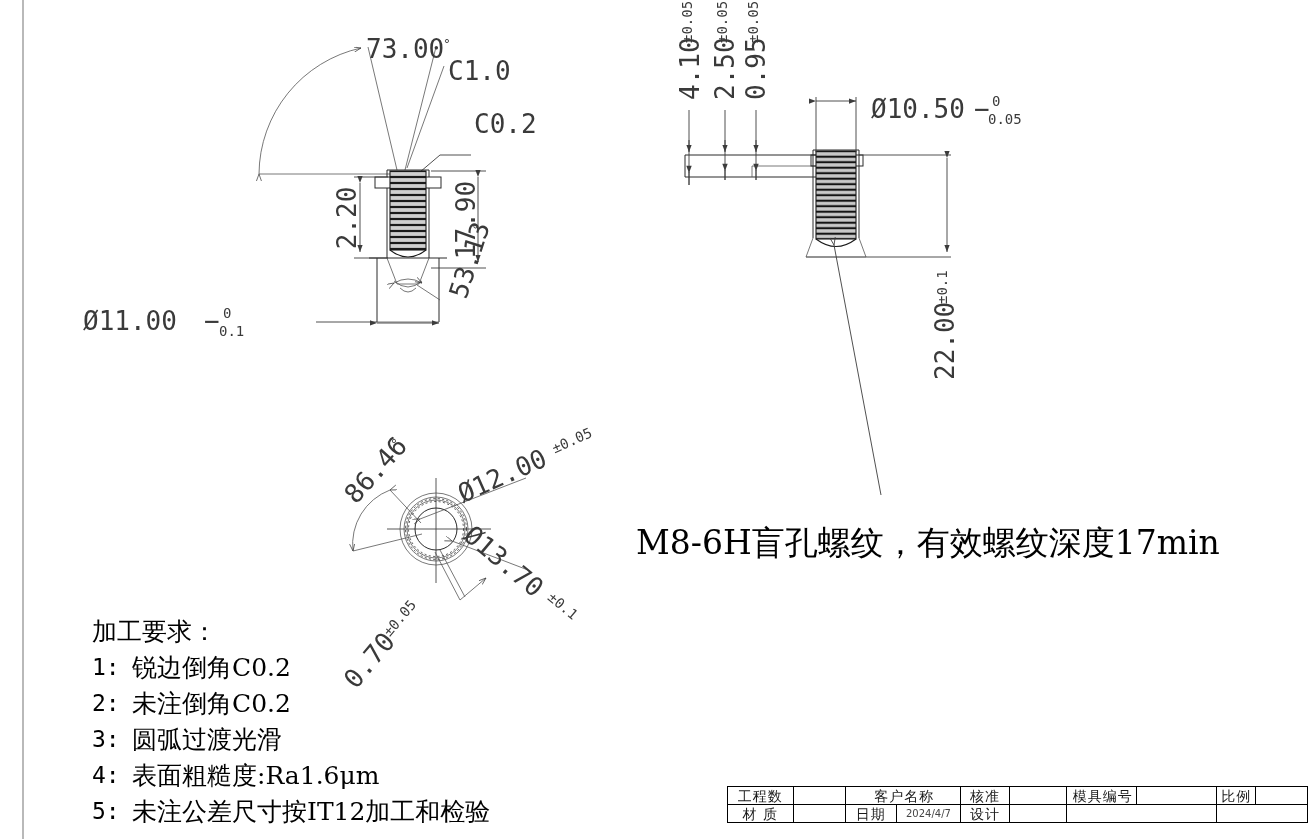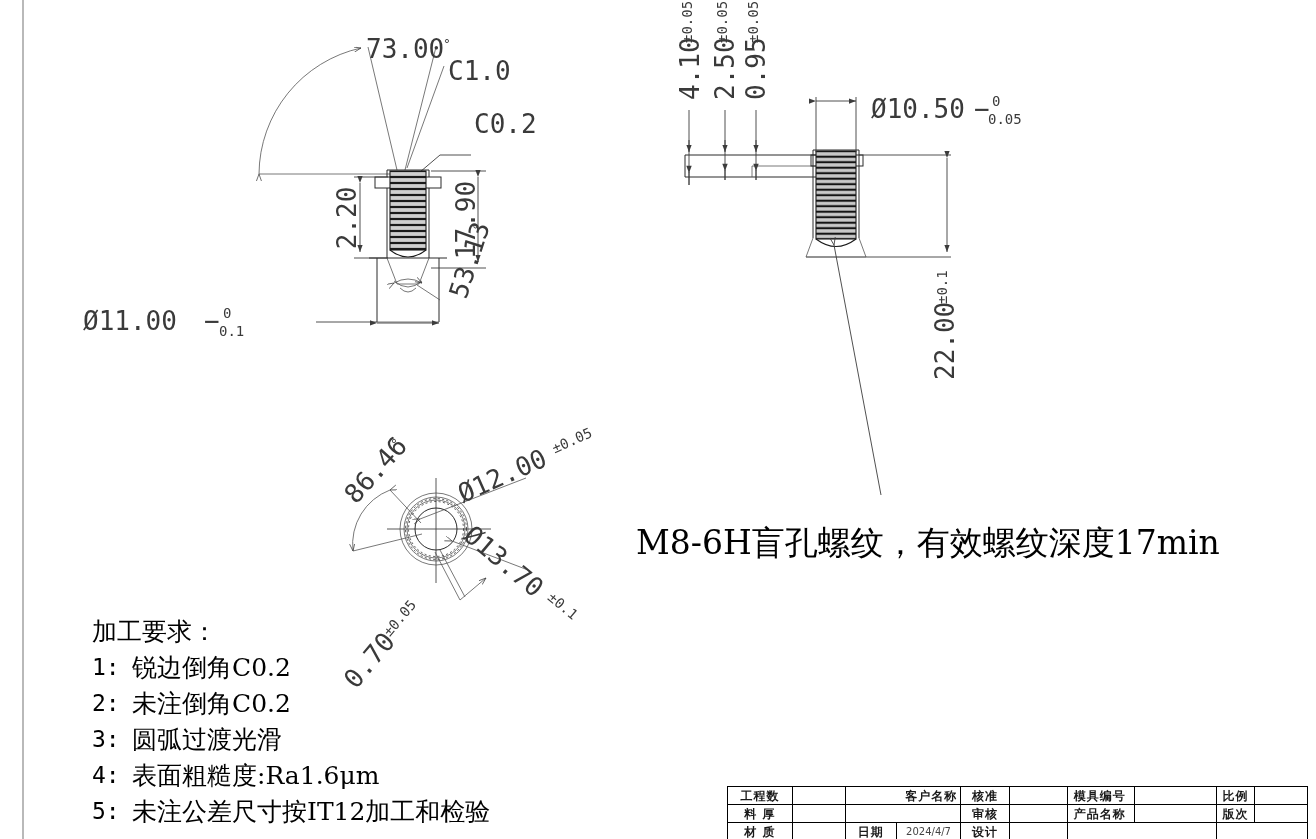--- a/index.html
+++ b/index.html
@@ -106,24 +106,24 @@
   }
   #title-block td {
     border: 1.4px solid #000;
     height: 17px;
     padding: 0 3px;
     font-size: 10px;
     line-height: 16px;
     white-space: nowrap;
   }
   #title-block td.lbl {
-    font-weight: bold;
+    font-weight: normal;
     text-align: center;
     letter-spacing: 1px;
-    font-size: 12px;
+    font-size: 14px;
   }
   #title-block td.val {
     text-align: center;
     font-size: 10px;
     color: #444;
   }
   .tb-c1 { width: 62px; }
   .tb-c2 { width: 56px; }
   .tb-c3 { width: 48px; }
   .tb-c4 { width: 60px; margin-top: 21px; }
@@ -371,37 +371,26 @@
       <text class="note-text" x="116" y="820">未注公差尺寸按IT12加工和检验</text>
     </g>
 
   </svg>
 
   <table id="title-block">
     <tbody>
       <tr>
         <td class="lbl tb-c1">工程数</td>
         <td class="val tb-c2"></td>
-        <td class="lbl tb-c3" colspan="2" style="text-align:right;padding-left:6px">客户名称</td>
+        <td class="lbl tb-c3" colspan="2" style="text-align:center;padding-left:6px">客户名称</td>
         <td class="lbl tb-c5">核准</td>
         <td class="val tb-c6"></td>
         <td class="lbl tb-c7" style="text-align:left;padding-left:6px">模具编号</td>
         <td class="val tb-c8"></td>
         <td class="lbl tb-c9">比例</td>
-        <td class="val tb-c10"></td>
-      </tr>
-      <tr>
-        <td class="lbl tb-c1">料  厚</td>
-        <td class="val tb-c2"></td>
-        <td class="val tb-c3" colspan="2"></td>
-        <td class="lbl tb-c5">审核</td>
-        <td class="val tb-c6"></td>
-        <td class="lbl tb-c7" style="text-align:left;padding-left:6px">产品名称</td>
-        <td class="val tb-c8"></td>
-        <td class="lbl tb-c9">版次</td>
         <td class="val tb-c10"></td>
       </tr>
       <tr>
         <td class="lbl tb-c1">材  质</td>
         <td class="val tb-c2"></td>
         <td class="lbl tb-c3">日期</td>
         <td class="val tb-c4">2024/4/7</td>
         <td class="lbl tb-c5">设计</td>
         <td class="val tb-c6"></td>
         <td class="val tb-c7" colspan="2"></td>

